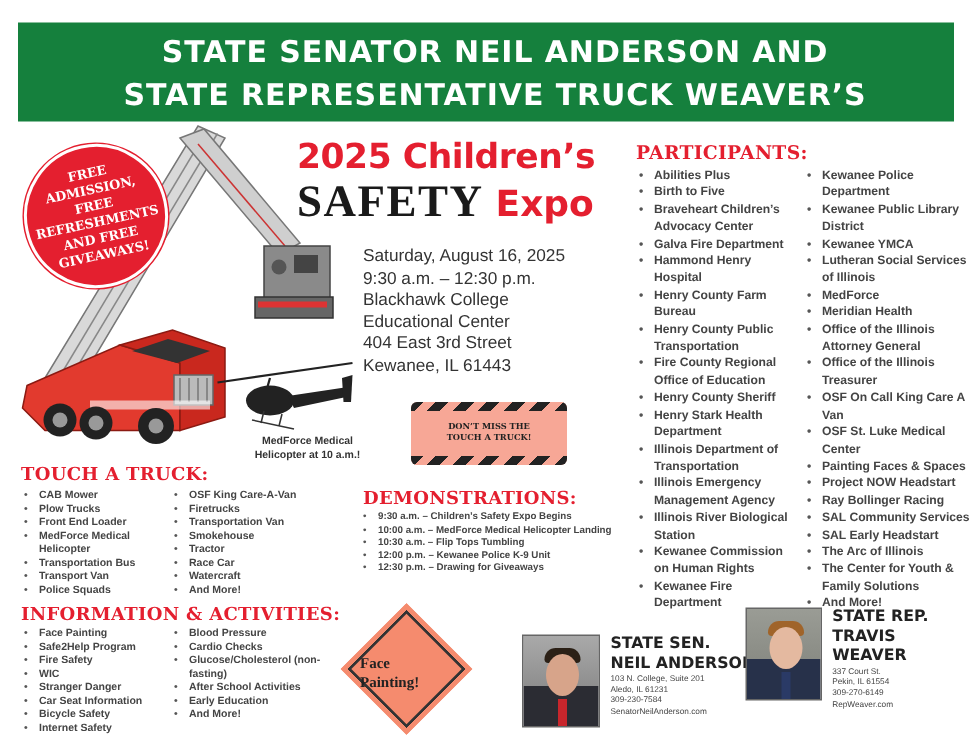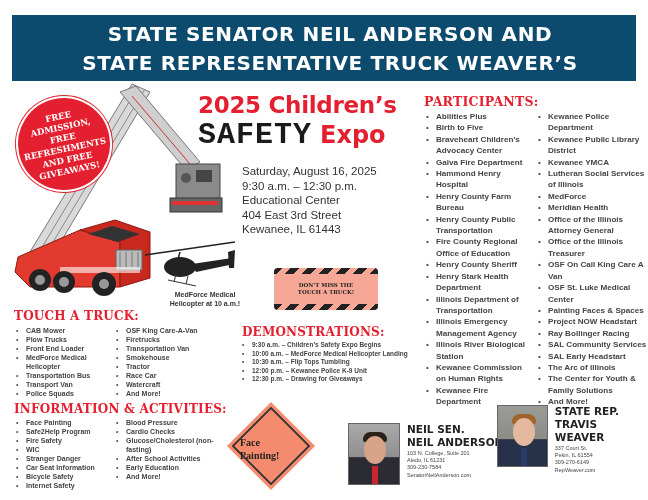--- a/index.html
+++ b/index.html
@@ -1,21 +1,21 @@
 <!DOCTYPE html>
 <html><head>
   <meta charset="utf-8">
   <style>
     * { margin: 0; padding: 0; box-sizing: border-box; }
     html, body { width: 648px; height: 500px; background: #ffffff; overflow: hidden; }
     body { position: relative; font-family: "Liberation Sans", "DejaVu Sans", sans-serif; color: #333; }
 
     .banner {
       position: absolute; left: 12px; top: 15px; width: 624px; height: 66px;
-      background: #0c4a6e; color: #fff; text-align: center;
+      background: #15803d; color: #fff; text-align: center;
       font-family: "DejaVu Sans", sans-serif; font-weight: bold;
       font-size: 20px; line-height: 29px; letter-spacing: 0.6px;
       padding-top: 5px;
       padding-left: 12px;
     }
 
     .hero-art { position: absolute; left: 0; top: 82px; width: 240px; height: 218px; }
 
     .badge {
       position: absolute; left: 16px; top: 96px; width: 96px; height: 96px;
@@ -26,21 +26,21 @@
       font-family: "DejaVu Serif", serif; font-weight: bold; font-size: 8.5px; line-height: 11px;
       padding: 6px;
     }
 
     .title-1 {
       position: absolute; left: 198px; top: 92px; color: #e41f2f;
       font-family: "DejaVu Sans", sans-serif; font-weight: bold; font-size: 23px; letter-spacing: -0.3px;
     }
     .title-2 { position: absolute; left: 198px; top: 118px; display: flex; align-items: baseline; }
     .title-safety {
-      font-family: Liberation Mono, monospace; font-weight: bold; font-size: 30px; color: #1a1a1a; letter-spacing: 1px;
+      font-family: Liberation Serif, serif; font-weight: bold; font-size: 30px; color: #1a1a1a; letter-spacing: 1px;
     }
     .title-expo {
       font-family: "DejaVu Sans", sans-serif; font-weight: bold; font-size: 24px; color: #e41f2f; margin-left: 8px;
     }
 
     .details {
       position: absolute; left: 242px; top: 164px; font-family: Liberation Sans, sans-serif;
       font-size: 11.5px; line-height: 14.6px; color: #333;
     }
 
@@ -172,20 +172,21 @@
 
 <div class="title-1">2025 Children’s</div>
 <div class="title-2">
   <span class="title-safety">SAFETY</span>
   <span class="title-expo">Expo</span>
 </div>
 
 <div class="details">
   <div>Saturday, August 16, 2025</div>
   <div>9:30 a.m. – 12:30 p.m.</div>
+  <div>Blackhawk College</div>
   <div>Educational Center</div>
   <div>404 East 3rd Street</div>
   <div>Kewanee, IL 61443</div>
 </div>
 
 <div class="helicopter-caption">
   <div>MedForce Medical</div>
   <div>Helicopter at 10 a.m.!</div>
 </div>
 
@@ -264,21 +265,21 @@
   <div>Painting!</div>
 </div>
 
 <div class="official sen">
   <div class="photo sen-photo">
     <div class="hair" style="background:#2b2016;"></div>
     <div class="face"></div>
     <div class="tie" style="background:#c8262c;"></div>
   </div>
   <div>
-    <div class="name">NEIL SEN.</div>
+    <div class="name">STATE SEN.</div>
     <div class="name">NEIL ANDERSON</div>
     <div class="addr">
       <div>103 N. College, Suite 201</div>
       <div>Aledo, IL 61231</div>
       <div>309-230-7584</div>
       <div>SenatorNeilAnderson.com</div>
     </div>
   </div>
 </div>
 

